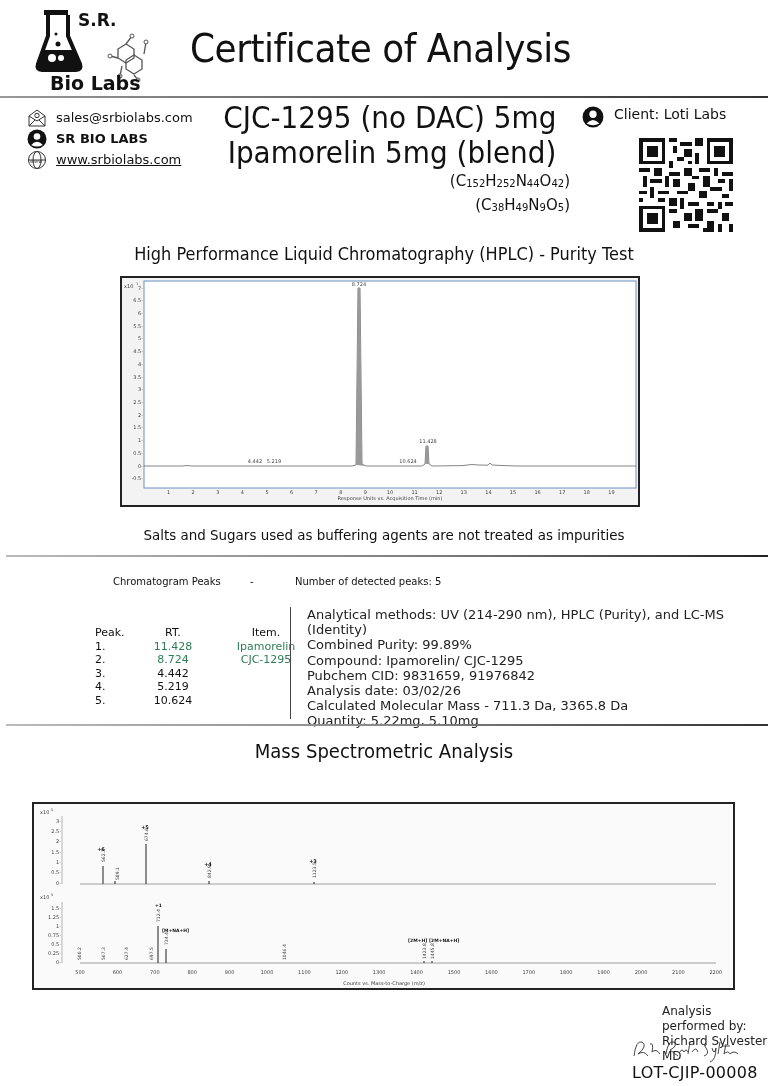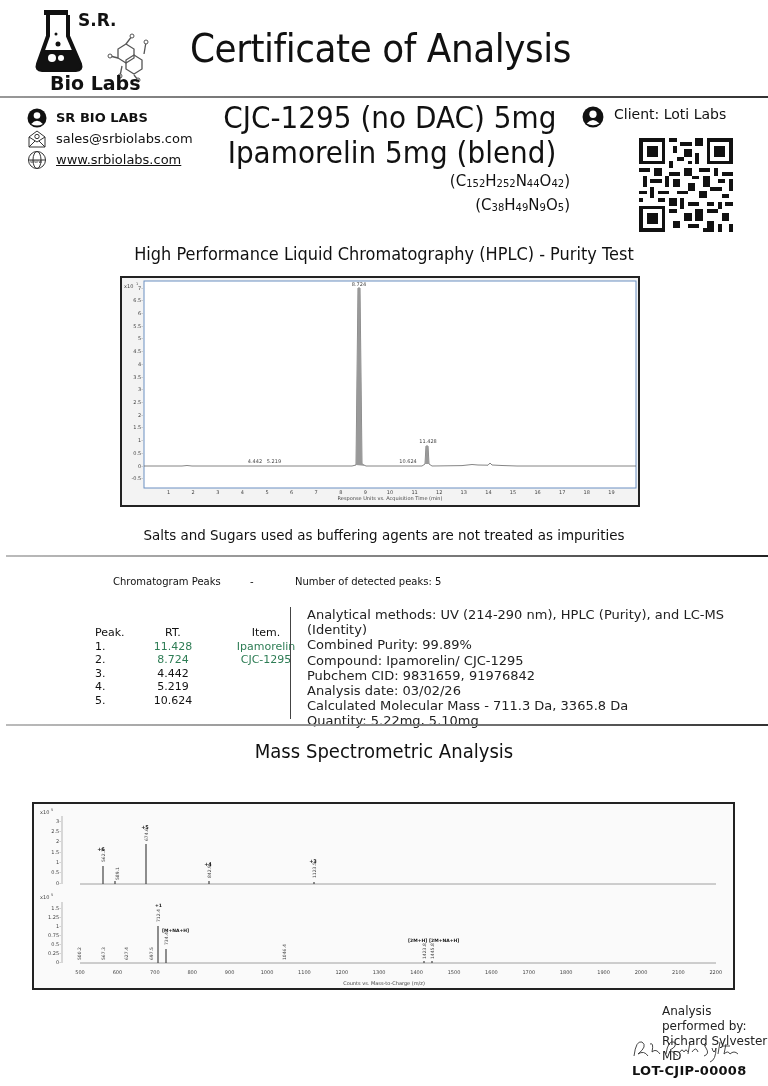--- a/index.html
+++ b/index.html
@@ -58,21 +58,21 @@
   .rule3 { left: 6px; top: 724px; width: 762px; height: 2px; background: linear-gradient(90deg, #bbb 0%, #888 50%, #333 100%); }
 
   
   .ms-title { top: 740px; font-size: 19px; }
   .ms-frame { left: 32px; top: 802px; width: 703px; height: 188px; border: 2px solid #222; background: #f6f6f6; }
   .ms-frame svg { width: 100%; height: 100%; display: block; }
 
   
   .performed { left: 626px; top: 1004px; font-size: 12px; line-height: 15px; color: #222; margin-left: 36px; }
   .sig { left: 630px; top: 1034px; width: 110px; height: 30px; }
-  .lot { left: 632px; top: 1063px; font-size: 13px; font-weight: bold; letter-spacing: 0.3px; }
+  .lot { left: 632px; top: 1063px; font-size: 16px; font-weight: normal; letter-spacing: 0.3px; }
 </style>
 </head>
 <body>
 
 <div class="abs logo">
   <svg viewBox="0 0 118 88">
 
     <rect x="10" y="4" width="24" height="5" fill="#111"></rect>
     <path d="M14 9 L14 30 L4 58 Q2 64 8 64 L42 64 Q48 64 46 58 L34 30 L34 9" fill="#fff" stroke="#111" stroke-width="4"></path>
     <path d="M9 44 L41 44 L46 58 Q48 64 42 64 L8 64 Q2 64 4 58 Z" fill="#111"></path>
@@ -100,38 +100,38 @@
     <text x="44" y="20" font-family="DejaVu Sans, sans-serif" font-weight="bold" font-size="17" fill="#111">S.R.</text>
     <text x="16" y="84" font-family="DejaVu Sans, sans-serif" font-weight="bold" font-size="19" fill="#111">Bio Labs</text>
   </svg>
 </div>
 <div class="abs doc-title">Certificate of Analysis</div>
 <div class="abs hdr-rule"></div>
 
 <div class="abs contact">
   <div class="contact-row">
     <span class="ic">
-      <svg viewBox="0 0 20 20">
-          <circle cx="10" cy="10" r="9.5" fill="#111"></circle>
-          <circle cx="10" cy="7.5" r="3.3" fill="#fff"></circle>
-          <path d="M4.2 16 Q10 9.5 15.8 16 Q10 19 4.2 16Z" fill="#fff"></path>
-        </svg>
-    </span>
-    <span class="lab-name">SR BIO LABS</span>
-  </div>
-  <div class="contact-row">
-    <span class="ic">
       <svg viewBox="0 0 20 20" fill="none" stroke="#333" stroke-width="1">
           <path d="M2 8 L10 2 L18 8 L18 18 L2 18 Z"></path>
           <path d="M2 8 L10 13 L18 8"></path>
           <circle cx="10" cy="7.5" r="2.2"></circle>
           <path d="M2 18 L8 12 M18 18 L12 12"></path>
         </svg>
     </span>
     <span class="contact-email">sales@srbiolabs.com</span>
+  </div>
+  <div class="contact-row">
+    <span class="ic">
+      <svg viewBox="0 0 20 20">
+          <circle cx="10" cy="10" r="9.5" fill="#111"></circle>
+          <circle cx="10" cy="7.5" r="3.3" fill="#fff"></circle>
+          <path d="M4.2 16 Q10 9.5 15.8 16 Q10 19 4.2 16Z" fill="#fff"></path>
+        </svg>
+    </span>
+    <span class="lab-name">SR BIO LABS</span>
   </div>
   <div class="contact-row">
     <span class="ic">
       <svg viewBox="0 0 20 20" fill="none" stroke="#333" stroke-width="1">
           <circle cx="10" cy="10" r="8.5"></circle>
           <ellipse cx="10" cy="10" rx="4" ry="8.5"></ellipse>
           <line x1="1.5" y1="10" x2="18.5" y2="10"></line>
           <text x="3" y="12.5" font-size="5" fill="#333" stroke="none" font-family="DejaVu Sans, sans-serif">www</text>
         </svg>
     </span>

